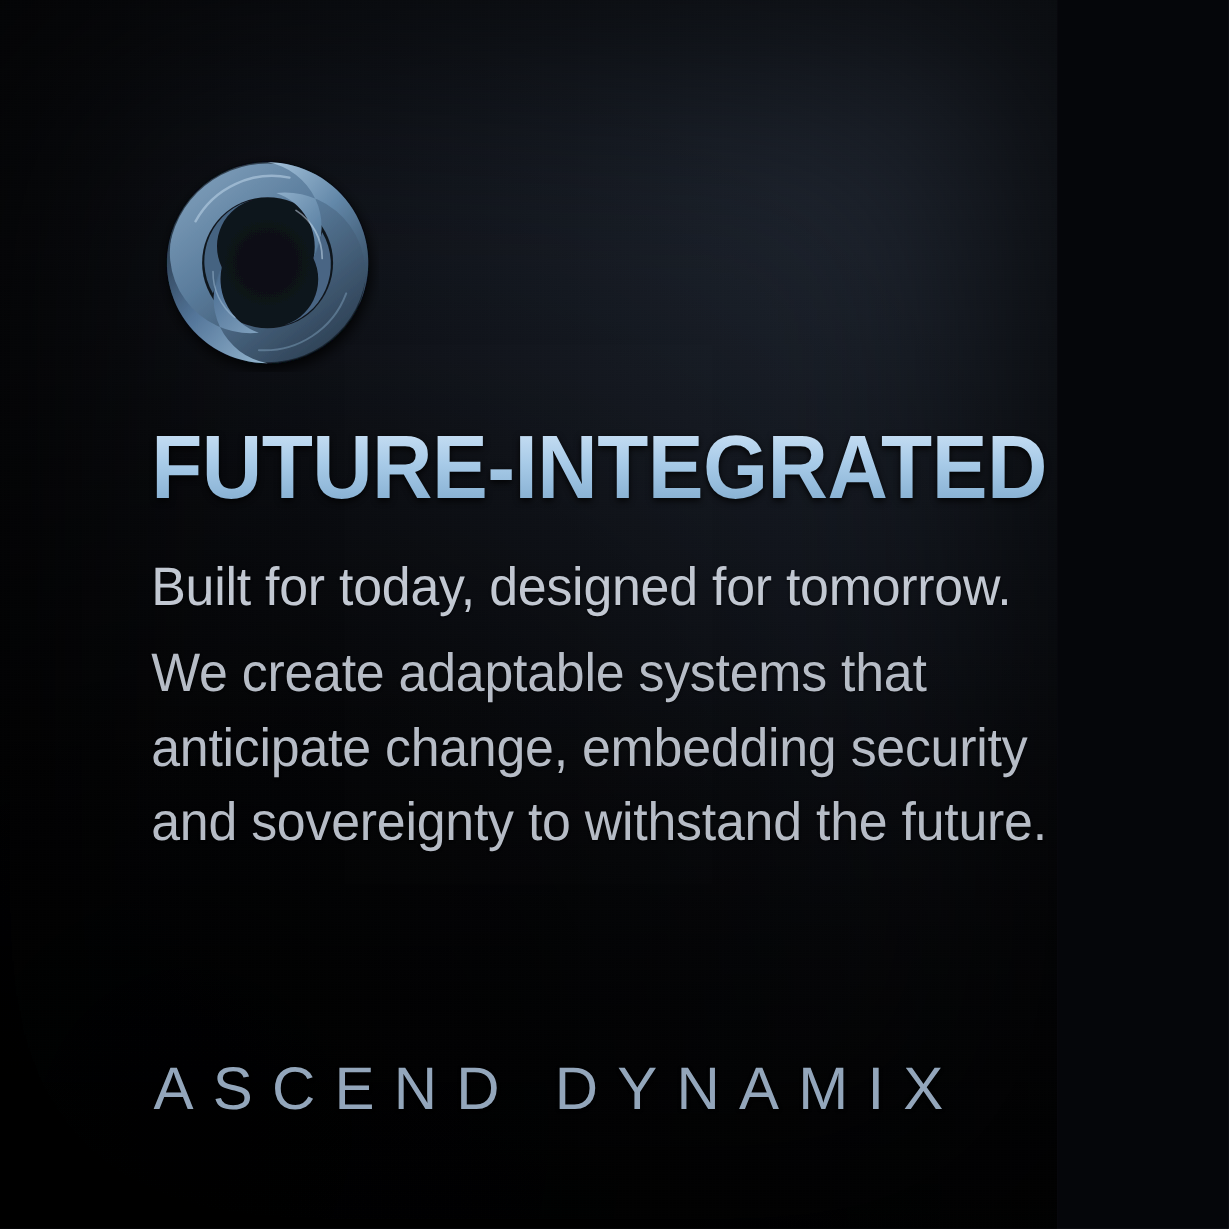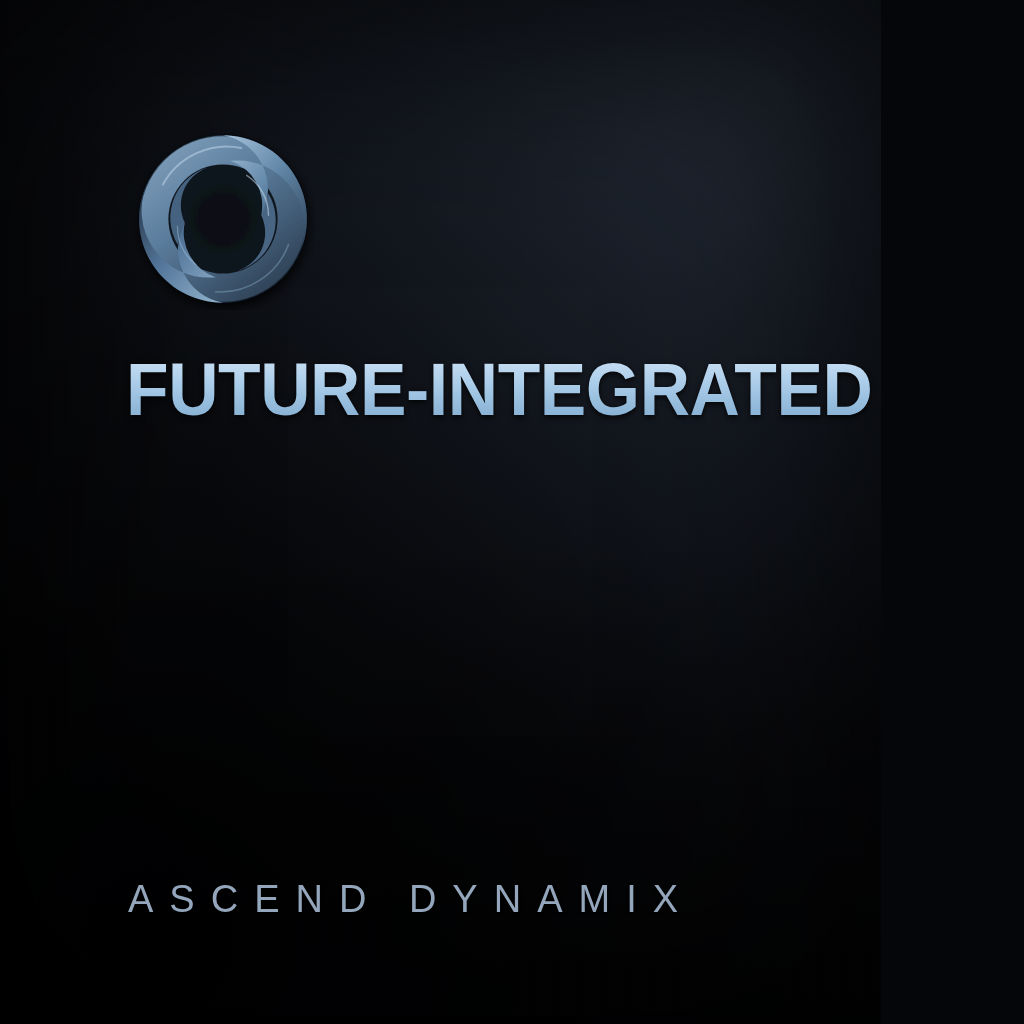--- a/index.html
+++ b/index.html
@@ -98,21 +98,21 @@
     transform-origin:left center;
     text-shadow:0 1px 2px rgba(0,0,0,0.75);
   }
   .body-line.lead { color:#c2c8d2; }
   .body-line.gap  { margin-top:10px; }
 
   
   .brand {
     position:absolute;
     left:128px; top:878px;
-    font-size:38px;
+    font-size:50px;
     font-weight:400;
     letter-spacing:16px;
     color:#93a6bb;
     white-space:nowrap;
     text-shadow:0 1px 3px rgba(0,0,0,0.8);
   }
 </style>
 </head>
 <body>
 
@@ -183,16 +183,22 @@
         <path d="M34 62 A80 80 0 0 1 120 22" fill="none" stroke="#bdd6ea" stroke-width="2.2" opacity="0.55" stroke-linecap="round"></path>
         <path d="M172 128 A80 80 0 0 1 92 180" fill="none" stroke="#9cc0dc" stroke-width="1.8" opacity="0.35" stroke-linecap="round"></path>
         <path d="M126 52 A52 52 0 0 1 150 96" fill="none" stroke="#cfe3f4" stroke-width="1.6" opacity="0.5" stroke-linecap="round"></path>
         <path d="M70 150 A52 52 0 0 1 50 108" fill="none" stroke="#b7d2e8" stroke-width="1.4" opacity="0.4" stroke-linecap="round"></path>
       </g>
     </svg>
   </div>
 
   <h1 class="headline">FUTURE-INTEGRATED</h1>
 
+  <div class="body-copy">
+    <p class="body-line lead">Built for today, designed for tomorrow.</p>
+    <p class="body-line gap">We create adaptable systems that</p>
+    <p class="body-line">anticipate change, embedding security</p>
+    <p class="body-line">and sovereignty to withstand the future.</p>
+  </div>
 
   <div class="brand">ASCEND DYNAMIX</div>
 
 </div>
 
 </body></html>

